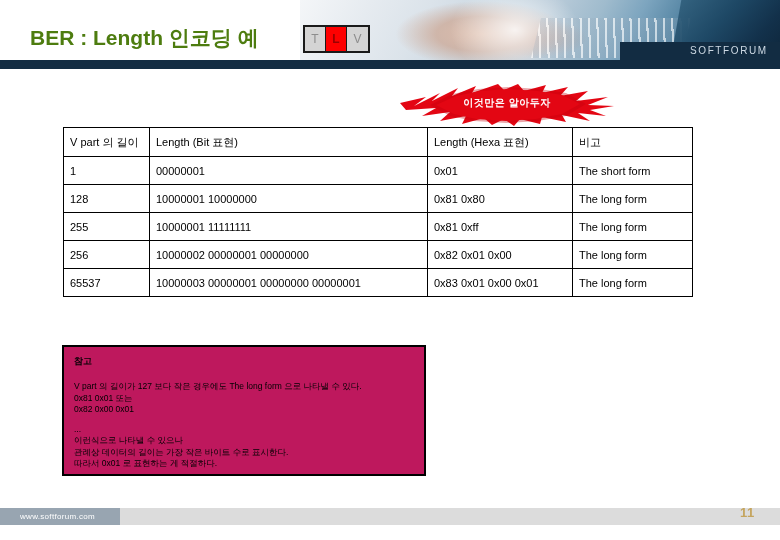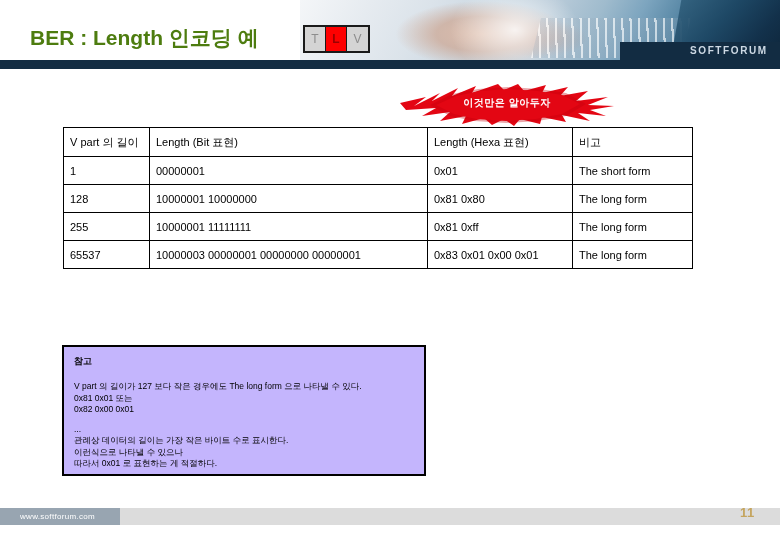--- a/index.html
+++ b/index.html
@@ -86,21 +86,21 @@
     width: 160px; height: 18px;
     background: #122c42;
   }
   .header-logo-text {
     position: absolute;
     left: 690px; top: 45px;
     font-size: 10px;
     letter-spacing: 1.6px;
     color: #cdd9e4;
     font-family: "Liberation Sans", sans-serif;
-    font-weight: bold;
+    font-weight: normal;
     text-align: right;
   }
   .navy-rule {
     position: absolute;
     left: 0; top: 60px;
     width: 780px; height: 9px;
     background: #132c42;
   }
 
   
@@ -196,21 +196,21 @@
   }
 
   
   .note-box {
     position: absolute;
     left: 62px; top: 345px;
     width: 364px;
     height: 131px;
     border: 2px solid #000000;
     box-sizing: border-box;
-    background: #c4b5fd;
+    background: #be185d;
     padding: 8px 10px 0 10px;
   }
   .note-title {
     font-size: 9px;
     font-weight: bold;
     color: #000000;
     margin-bottom: 13px;
   }
   .note-line {
     font-size: 8.5px;
@@ -312,37 +312,43 @@
         <td>0x81 0x80</td>
         <td class="note-long">The long form</td>
       </tr>
       <tr>
         <td>255</td>
         <td>10000001 11111111</td>
         <td>0x81 0xff</td>
         <td class="note-long">The long form</td>
       </tr>
       <tr>
+        <td>256</td>
+        <td>10000002 00000001 00000000</td>
+        <td>0x82 0x01 0x00</td>
+        <td class="note-long">The long form</td>
+      </tr>
+      <tr>
         <td>65537</td>
         <td>10000003 00000001 00000000 00000001</td>
         <td>0x83 0x01 0x00 0x01</td>
         <td class="note-long">The long form</td>
       </tr>
     </tbody>
   </table>
 
   <div class="note-box">
     <div class="note-title">참고</div>
     <div class="note-line">V part 의 길이가 127 보다 작은 경우에도 The long form 으로 나타낼 수 있다.</div>
     <div class="note-line">0x81 0x01 또는</div>
     <div class="note-line">0x82 0x00 0x01</div>
     <div class="note-line blank"></div>
     <div class="note-line">...</div>
+    <div class="note-line">이런식으로 나타낼 수 있으나</div>
     <div class="note-line">관례상 데이터의 길이는 가장 작은 바이트 수로 표시한다.</div>
-    <div class="note-line">이런식으로 나타낼 수 있으나</div>
     <div class="note-line">따라서 0x01 로 표현하는 게 적절하다.</div>
   </div>
 
   <div class="footer-bar"></div>
   <div class="footer-brandbar"></div>
   <div class="footer-url">www.softforum.com</div>
   <div class="page-number">11</div>
 
 </div>
 

